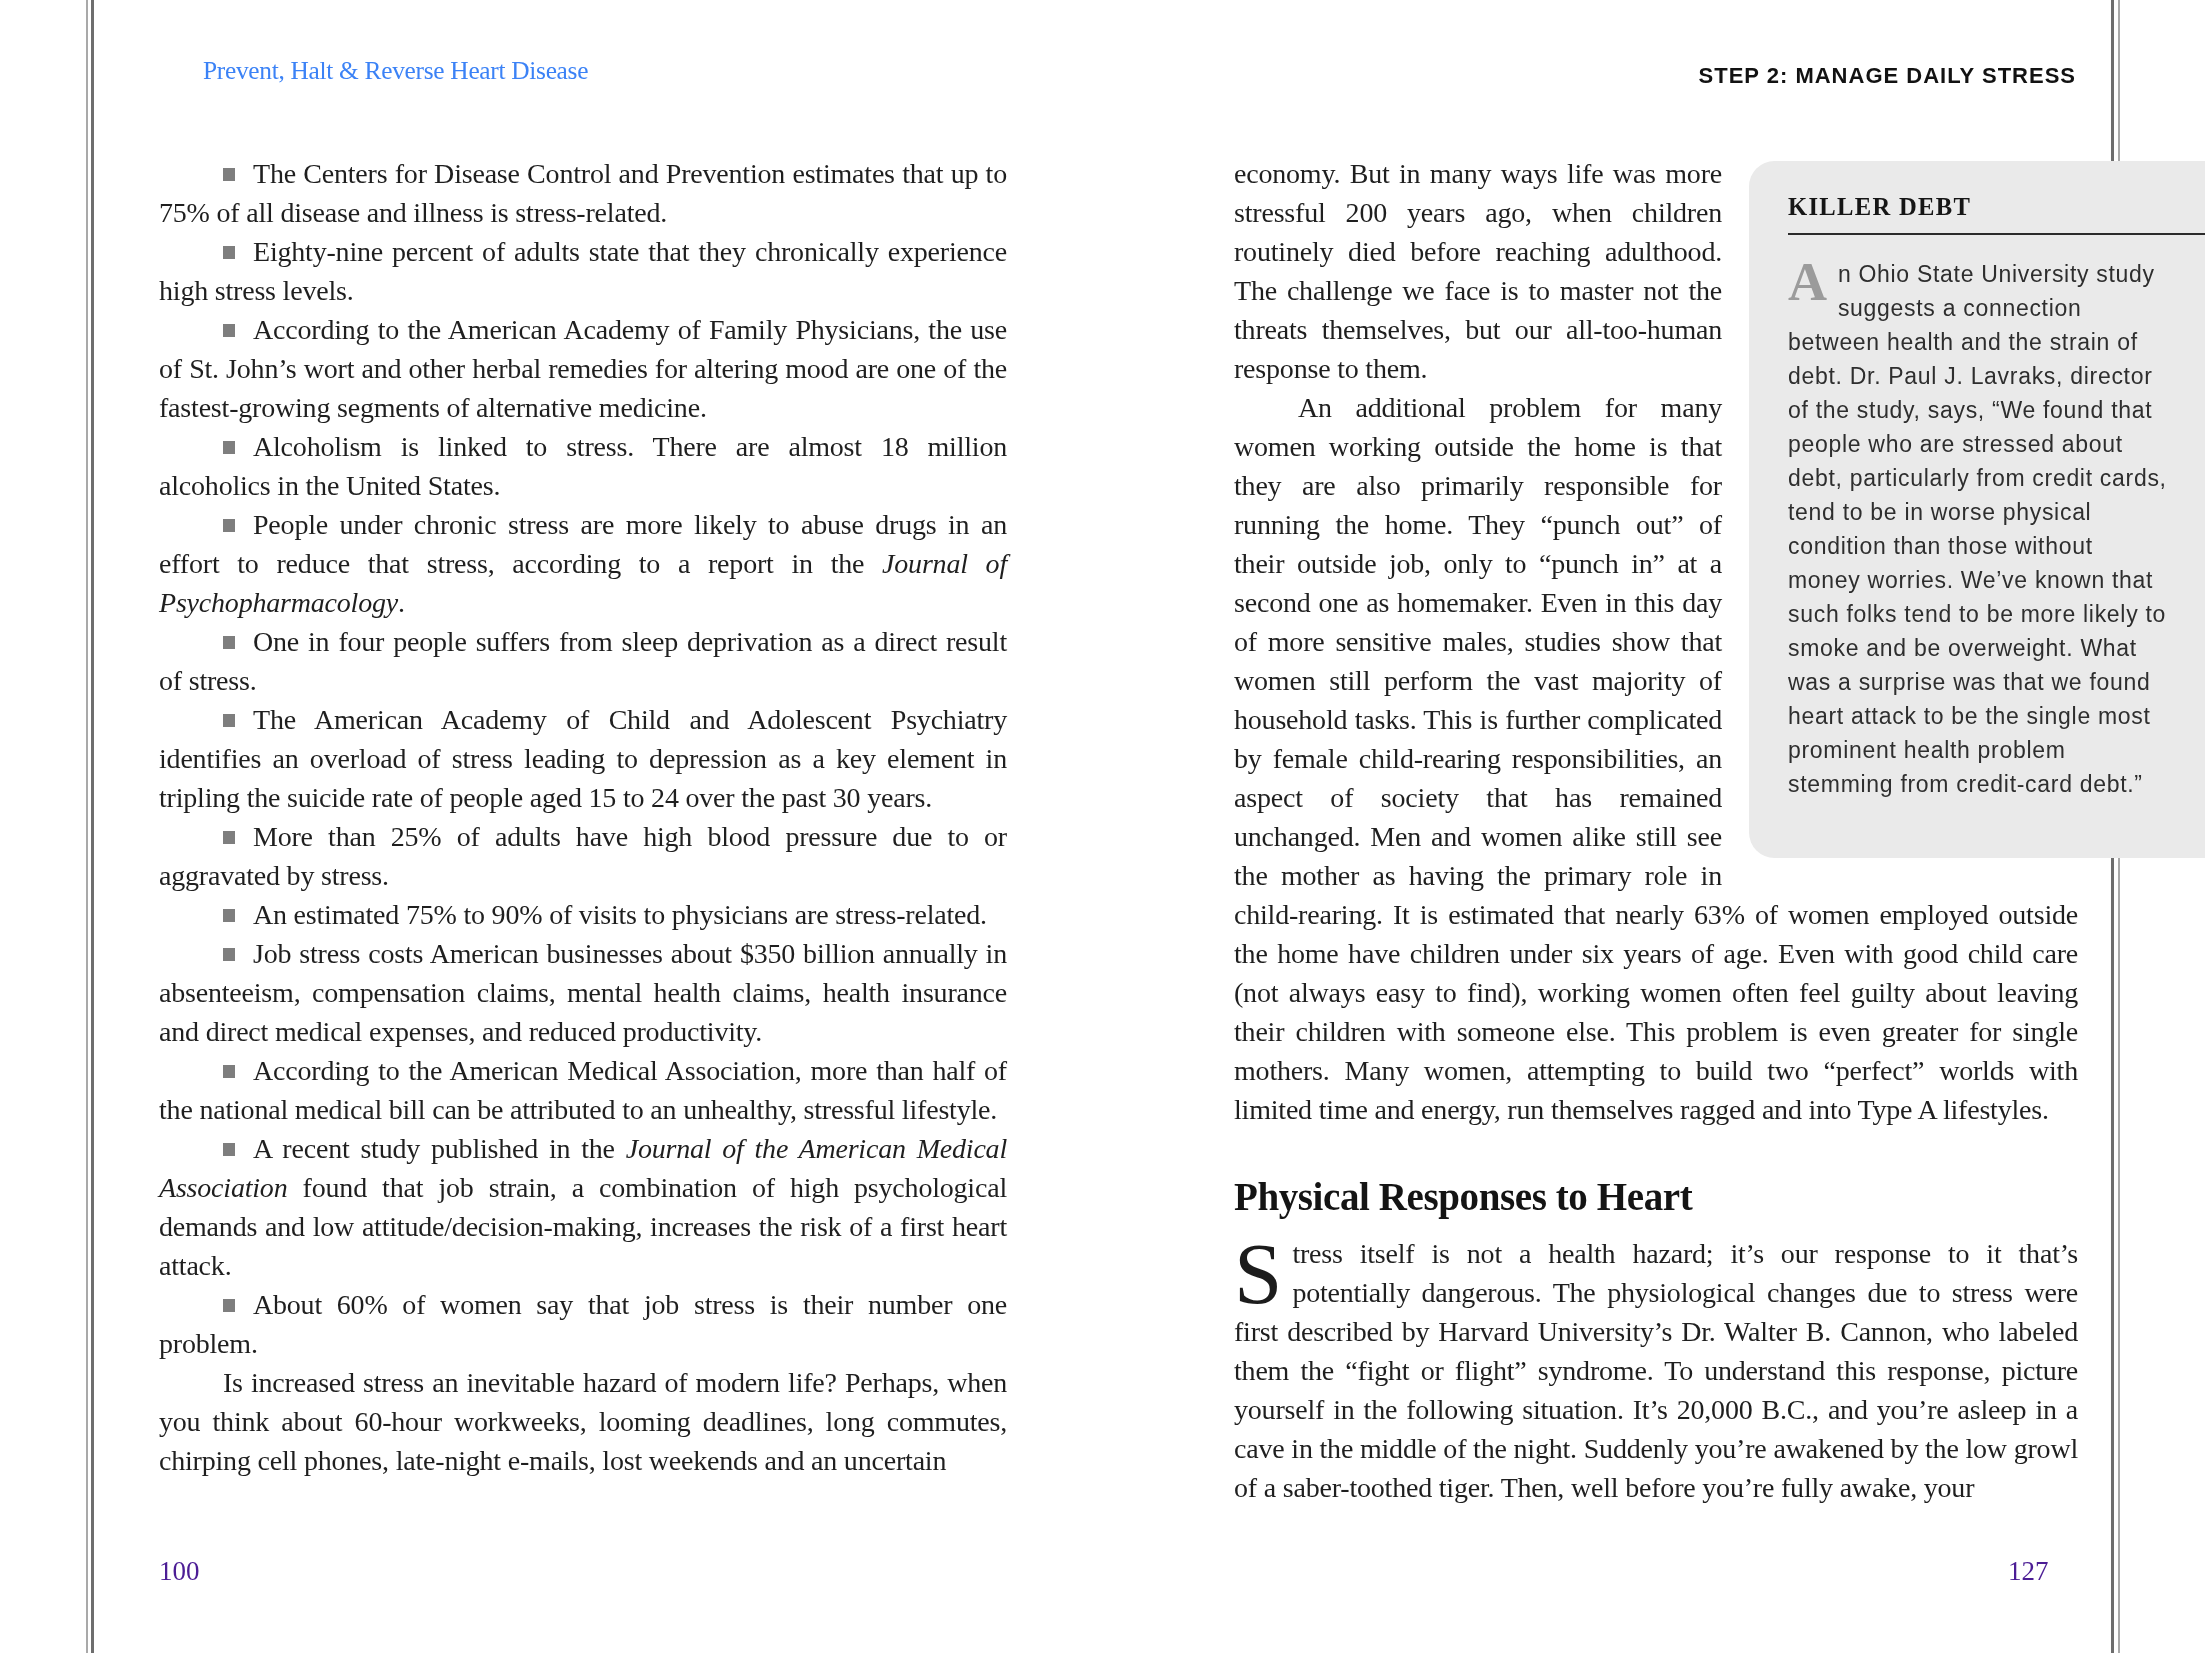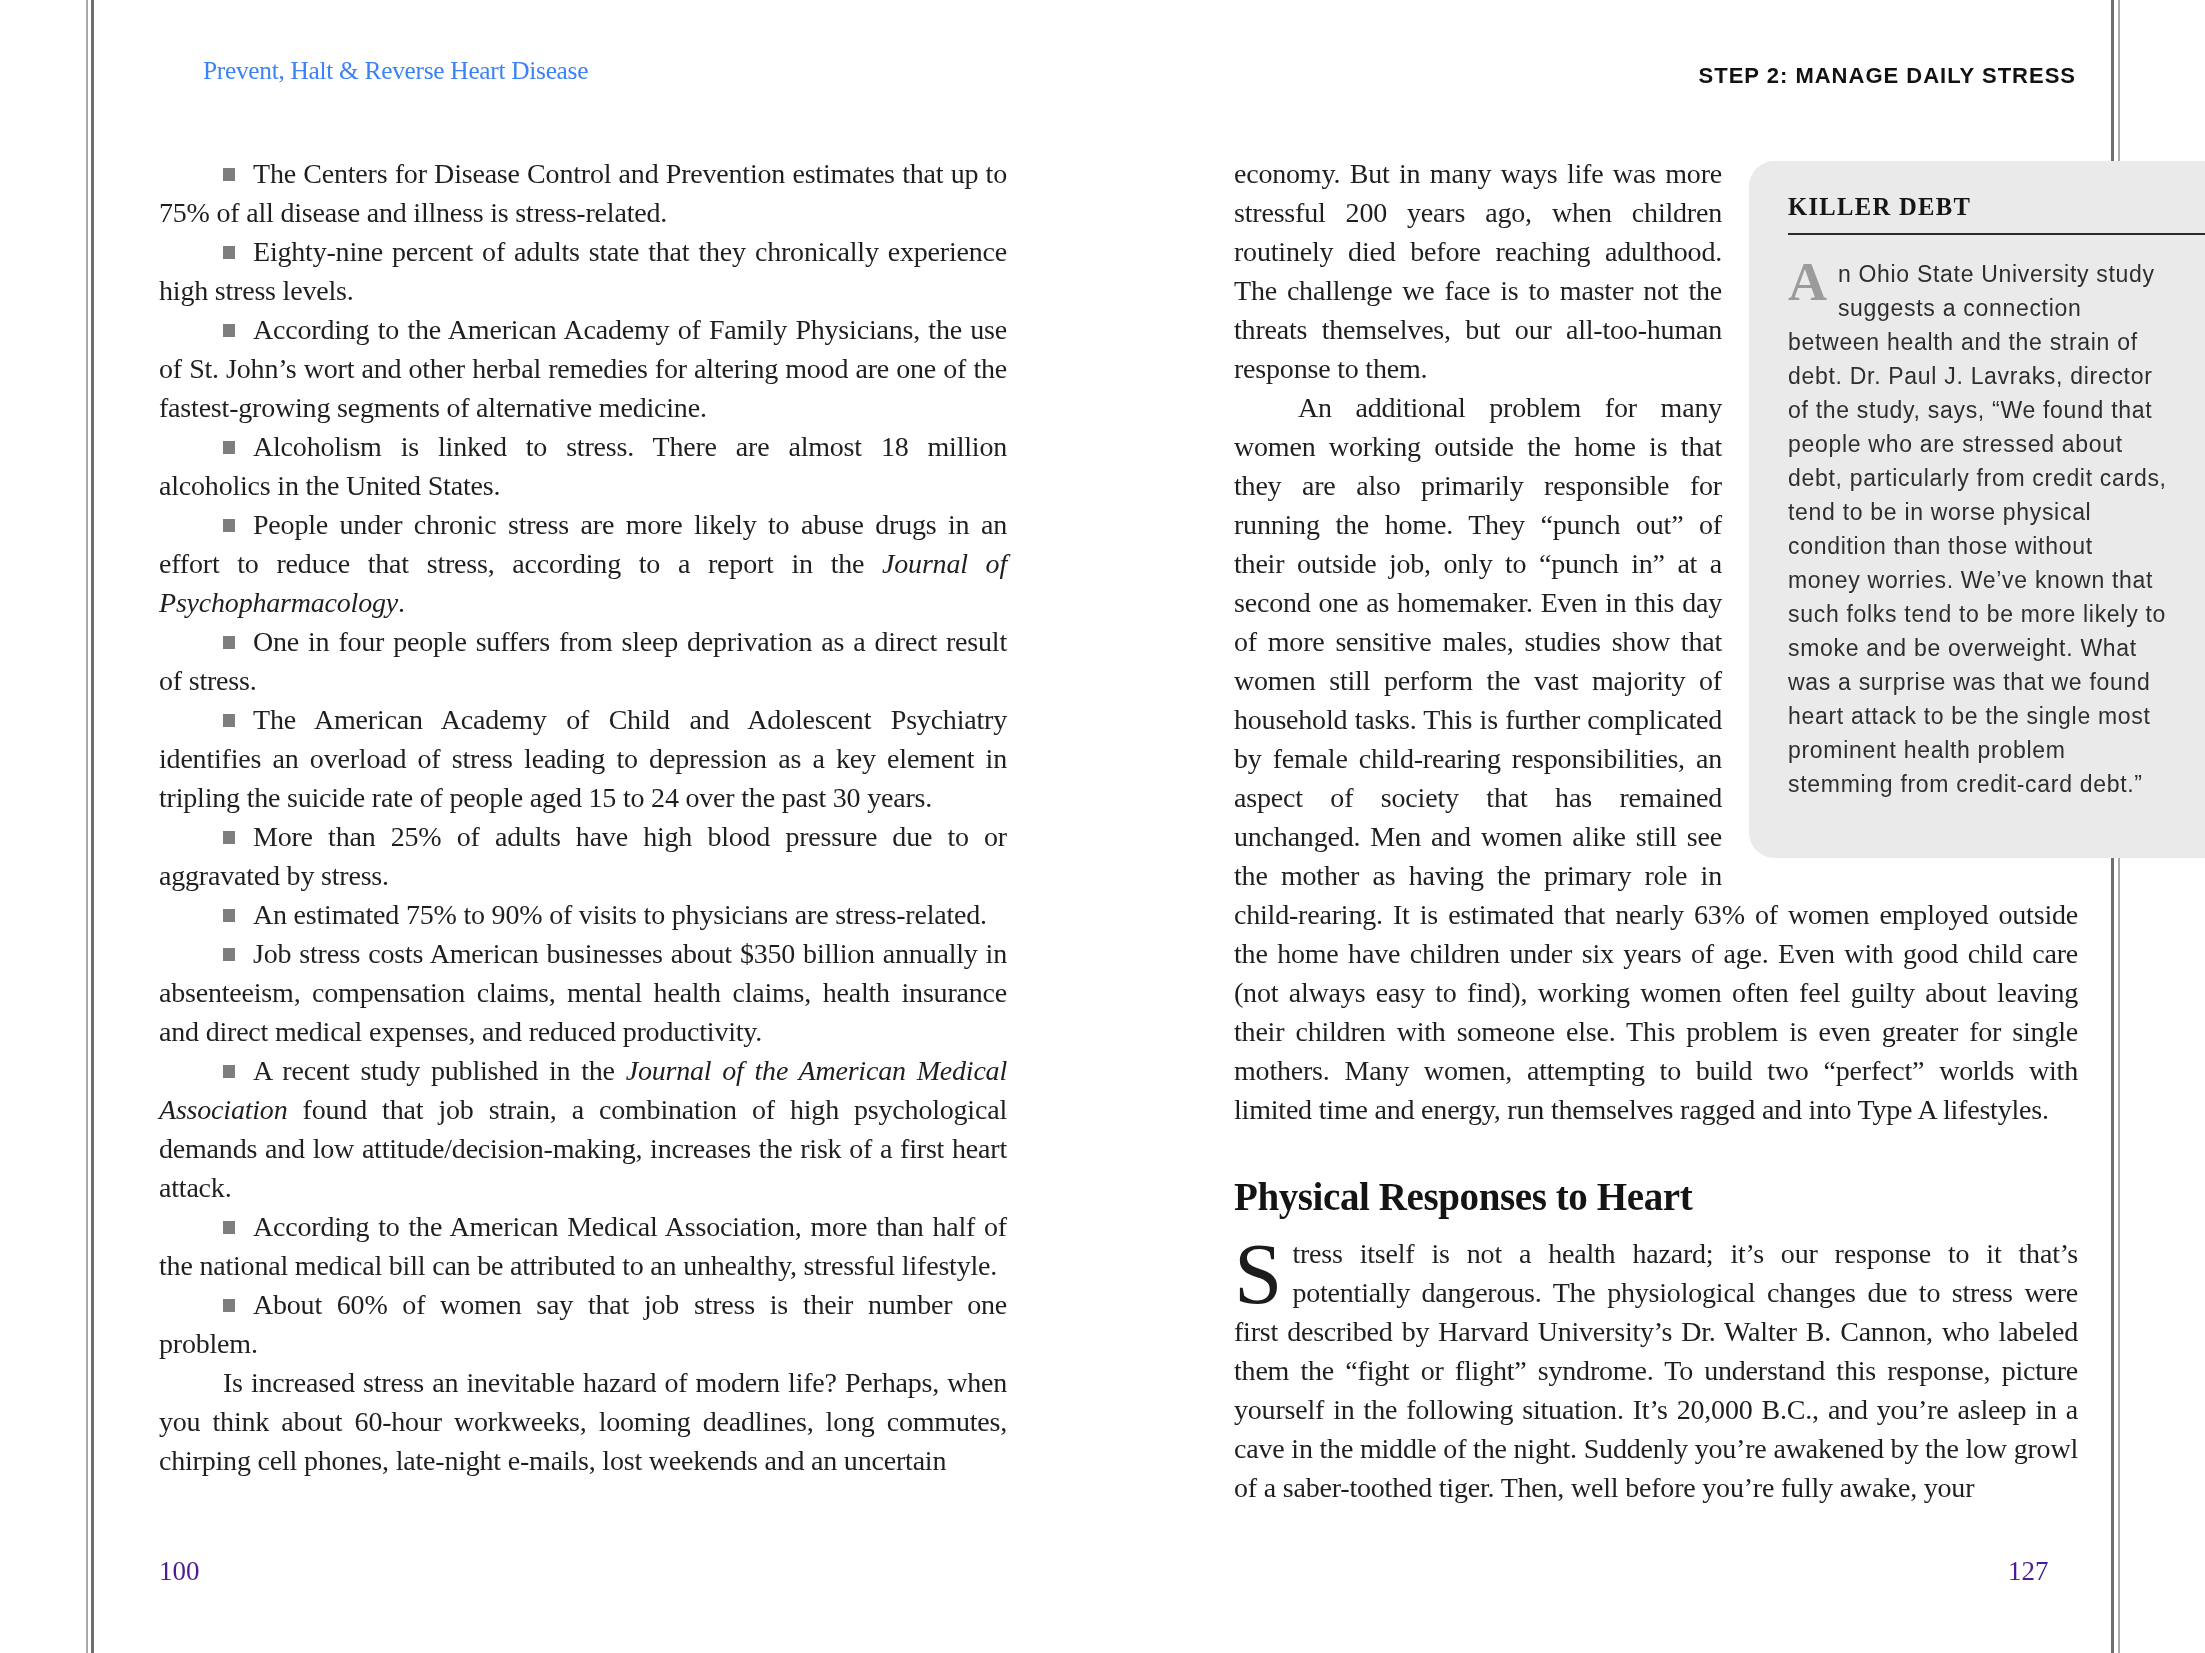--- a/index.html
+++ b/index.html
@@ -122,22 +122,22 @@
         <p class="bullet-item"><span class="sq" style="background: rgb(126, 126, 126);"></span><span>The Centers for Disease Control and Prevention estimates that up to 75% of all disease and illness is stress-related.</span></p>
         <p class="bullet-item"><span class="sq" style="background: rgb(126, 126, 126);"></span><span>Eighty-nine percent of adults state that they chronically experience high stress levels.</span></p>
         <p class="bullet-item"><span class="sq" style="background: rgb(126, 126, 126);"></span><span>According to the American Academy of Family Physicians, the use of St. John’s wort and other herbal remedies for altering mood are one of the fastest-growing segments of alternative medicine.</span></p>
         <p class="bullet-item"><span class="sq" style="background: rgb(126, 126, 126);"></span><span>Alcoholism is linked to stress. There are almost 18 million alcoholics in the United States.</span></p>
         <p class="bullet-item"><span class="sq" style="background: rgb(126, 126, 126);"></span><span>People under chronic stress are more likely to abuse drugs in an effort to reduce that stress, according to a report in the </span><em>Journal of Psychopharmacology</em><span>.</span></p>
         <p class="bullet-item"><span class="sq" style="background: rgb(126, 126, 126);"></span><span>One in four people suffers from sleep deprivation as a direct result of stress.</span></p>
         <p class="bullet-item"><span class="sq" style="background: rgb(126, 126, 126);"></span><span>The American Academy of Child and Adolescent Psychiatry identifies an overload of stress leading to depression as a key element in tripling the suicide rate of people aged 15 to 24 over the past 30 years.</span></p>
         <p class="bullet-item"><span class="sq" style="background: rgb(126, 126, 126);"></span><span>More than 25% of adults have high blood pressure due to or aggravated by stress.</span></p>
         <p class="bullet-item"><span class="sq" style="background: rgb(126, 126, 126);"></span><span>An estimated 75% to 90% of visits to physicians are stress-related.</span></p>
         <p class="bullet-item"><span class="sq" style="background: rgb(126, 126, 126);"></span><span>Job stress costs American businesses about $350 billion annually in absenteeism, compensation claims, mental health claims, health insurance and direct medical expenses, and reduced productivity.</span></p>
+        <p class="bullet-item"><span class="sq" style="background: rgb(126, 126, 126);"></span><span>According to the American Medical Association, more than half of the national medical bill can be attributed to an unhealthy, stressful lifestyle.</span></p>
         <p class="bullet-item"><span class="sq" style="background: rgb(126, 126, 126);"></span><span>A recent study published in the </span><em>Journal of the American Medical Association</em><span> found that job strain, a combination of high psychological demands and low attitude/decision-making, increases the risk of a first heart attack.</span></p>
-        <p class="bullet-item"><span class="sq" style="background: rgb(126, 126, 126);"></span><span>According to the American Medical Association, more than half of the national medical bill can be attributed to an unhealthy, stressful lifestyle.</span></p>
         <p class="bullet-item"><span class="sq" style="background: rgb(126, 126, 126);"></span><span>About 60% of women say that job stress is their number one problem.</span></p>
       </div>
     <p class="indent">Is increased stress an inevitable hazard of modern life? Perhaps, when you think about 60-hour workweeks, looming deadlines, long commutes, chirping cell phones, late-night e-mails, lost weekends and an uncertain</p>
   </div>
 
   <div class="col col-right">
     <div class="sidebar-spacer"></div>
     <p>economy. But in many ways life was more stressful 200 years ago, when children routinely died before reaching adulthood. The challenge we face is to master not the threats themselves, but our all-too-human response to them.</p>
     <p class="indent">An additional problem for many women working outside the home is that they are also primarily responsible for running the home. They “punch out” of their outside job, only to “punch in” at a second one as homemaker. Even in this day of more sensitive males, studies show that women still perform the vast majority of household tasks. This is further complicated by female child-rearing responsibilities, an aspect of society that has remained unchanged. Men and women alike still see the mother as having the primary role in child-rearing. It is estimated that nearly 63% of women employed outside the home have children under six years of age. Even with good child care (not always easy to find), working women often feel guilty about leaving their children with someone else. This problem is even greater for single mothers. Many women, attempting to build two “perfect” worlds with limited time and energy, run themselves ragged and into Type A lifestyles.</p>
     <p class="section-heading">Physical Responses to Heart</p>

